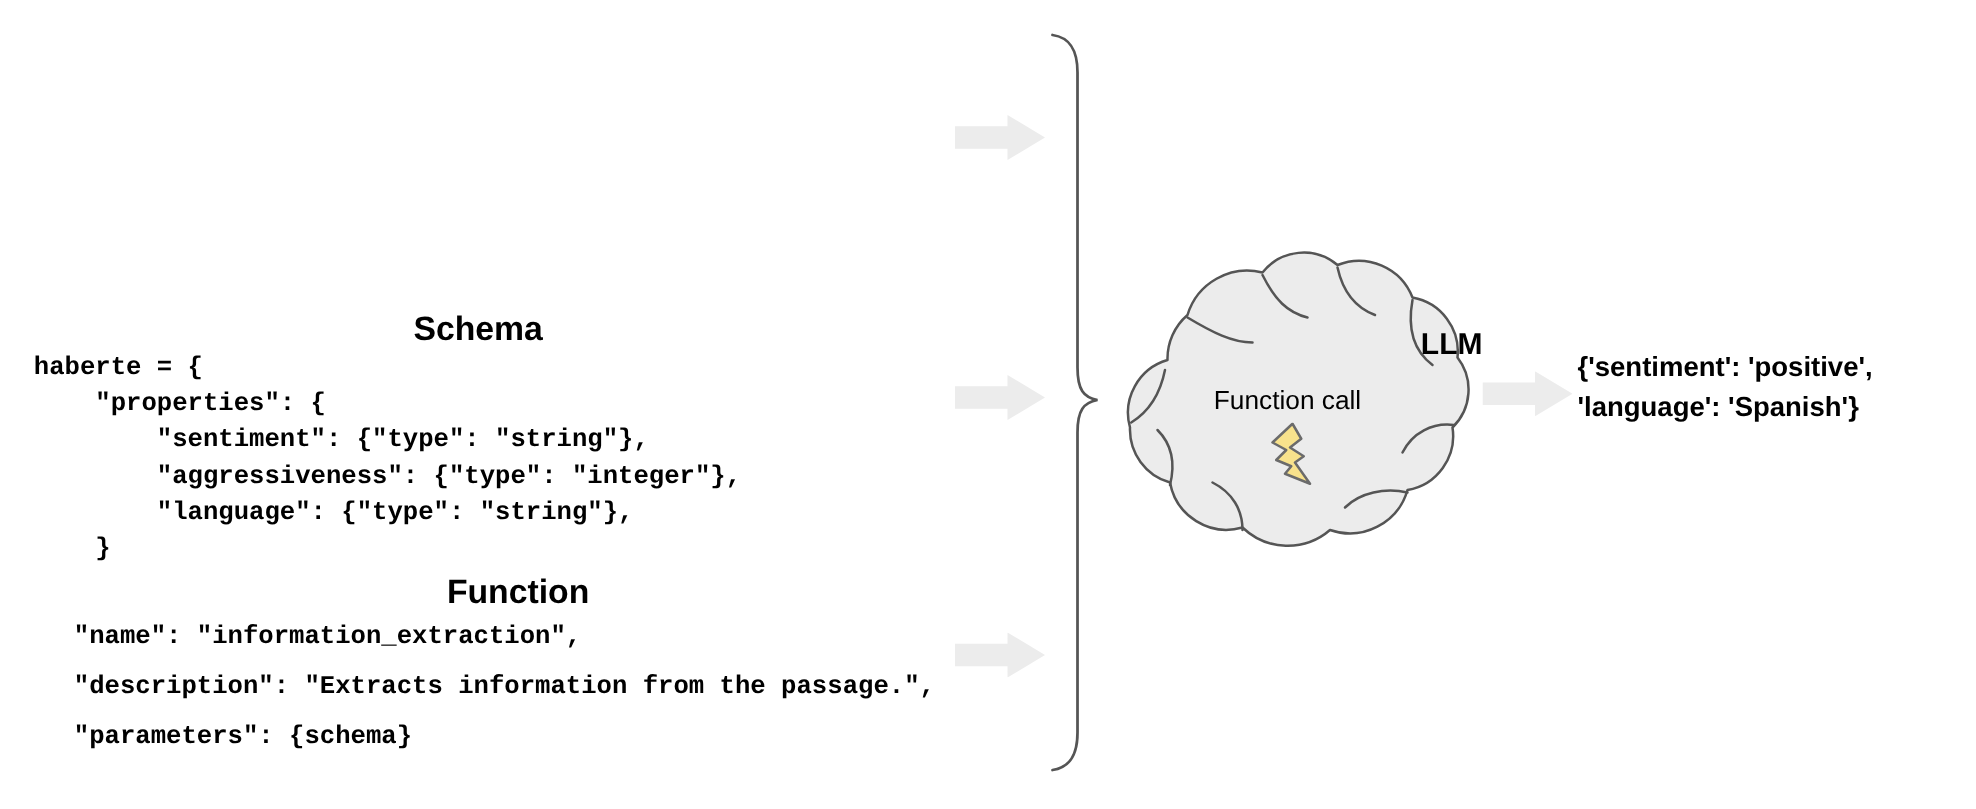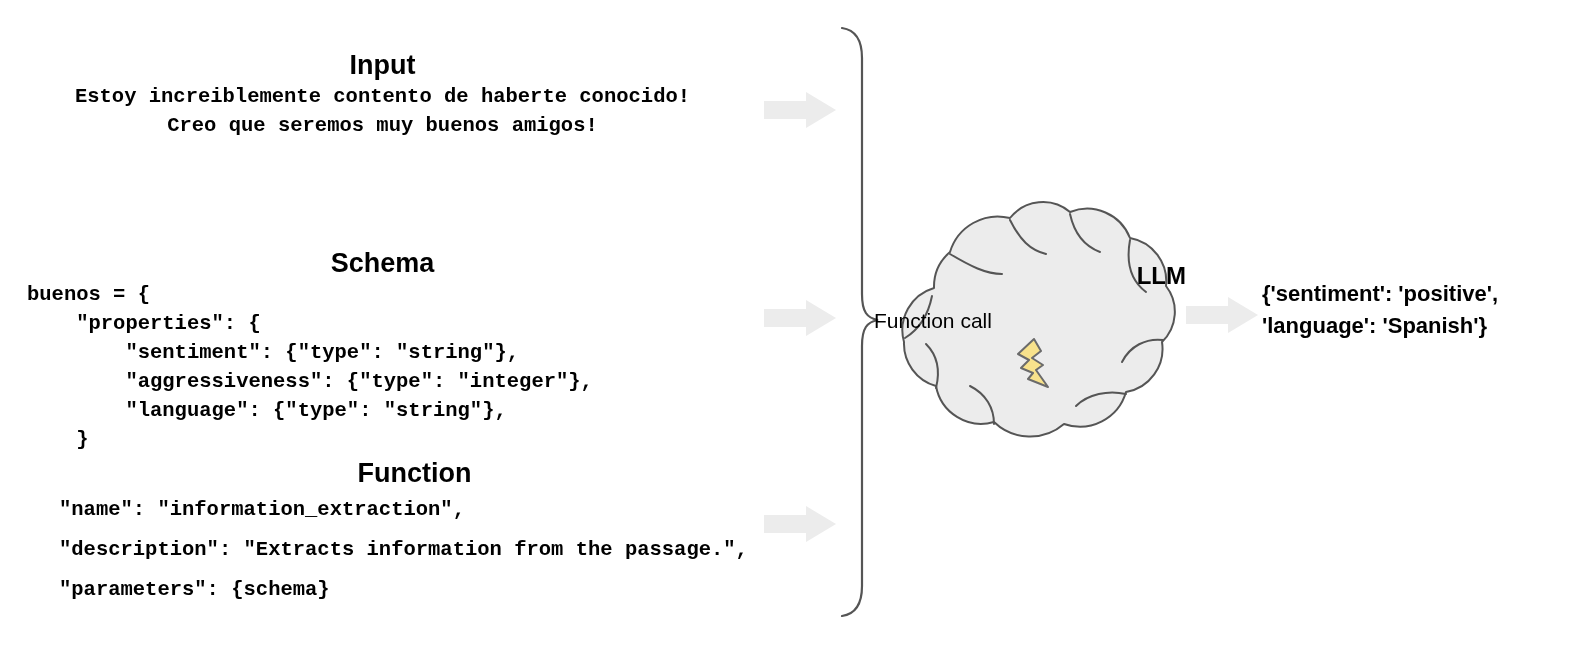--- a/index.html
+++ b/index.html
@@ -112,20 +112,21 @@
     top: 66px;
     text-align: right;
     font-size: 24px;
     font-weight: bold;
     line-height: 28px;
   }
   #llm-subtitle {
     position: absolute;
     left: 0; right: 0;
     top: 112px;
+    text-align: center;
     font-size: 21px;
     font-weight: normal;
     line-height: 26px;
   }
   #bolt-icon {
     position: absolute;
     left: 142px;
     top: 142px;
     width: 42px;
     height: 50px;
@@ -143,29 +144,24 @@
     line-height: 32px;
     color: #000;
     white-space: pre-line;
   }
 </style>
 </head>
 <body>
 
 <div class="canvas">
 
-  <div class="section" id="section-input">
-    <div class="section-title">Input</div>
-    <div class="mono">Estoy increiblemente contento de haberte conocido!</div>
-    <div class="mono">Creo que seremos muy buenos amigos!</div>
-  </div>
 
   <div class="section" id="section-schema">
     <div class="section-title">Schema</div>
-    <div class="mono">buenos = {</div>
+    <div class="mono">haberte = {</div>
     <div class="mono">    "properties": {</div>
     <div class="mono">        "sentiment": {"type": "string"},</div>
     <div class="mono">        "aggressiveness": {"type": "integer"},</div>
     <div class="mono">        "language": {"type": "string"},</div>
     <div class="mono">    }</div>
   </div>
 
   <div class="section" id="section-function">
     <div class="section-title">Function</div>
     <div class="mono">"name": "information_extraction",</div>

